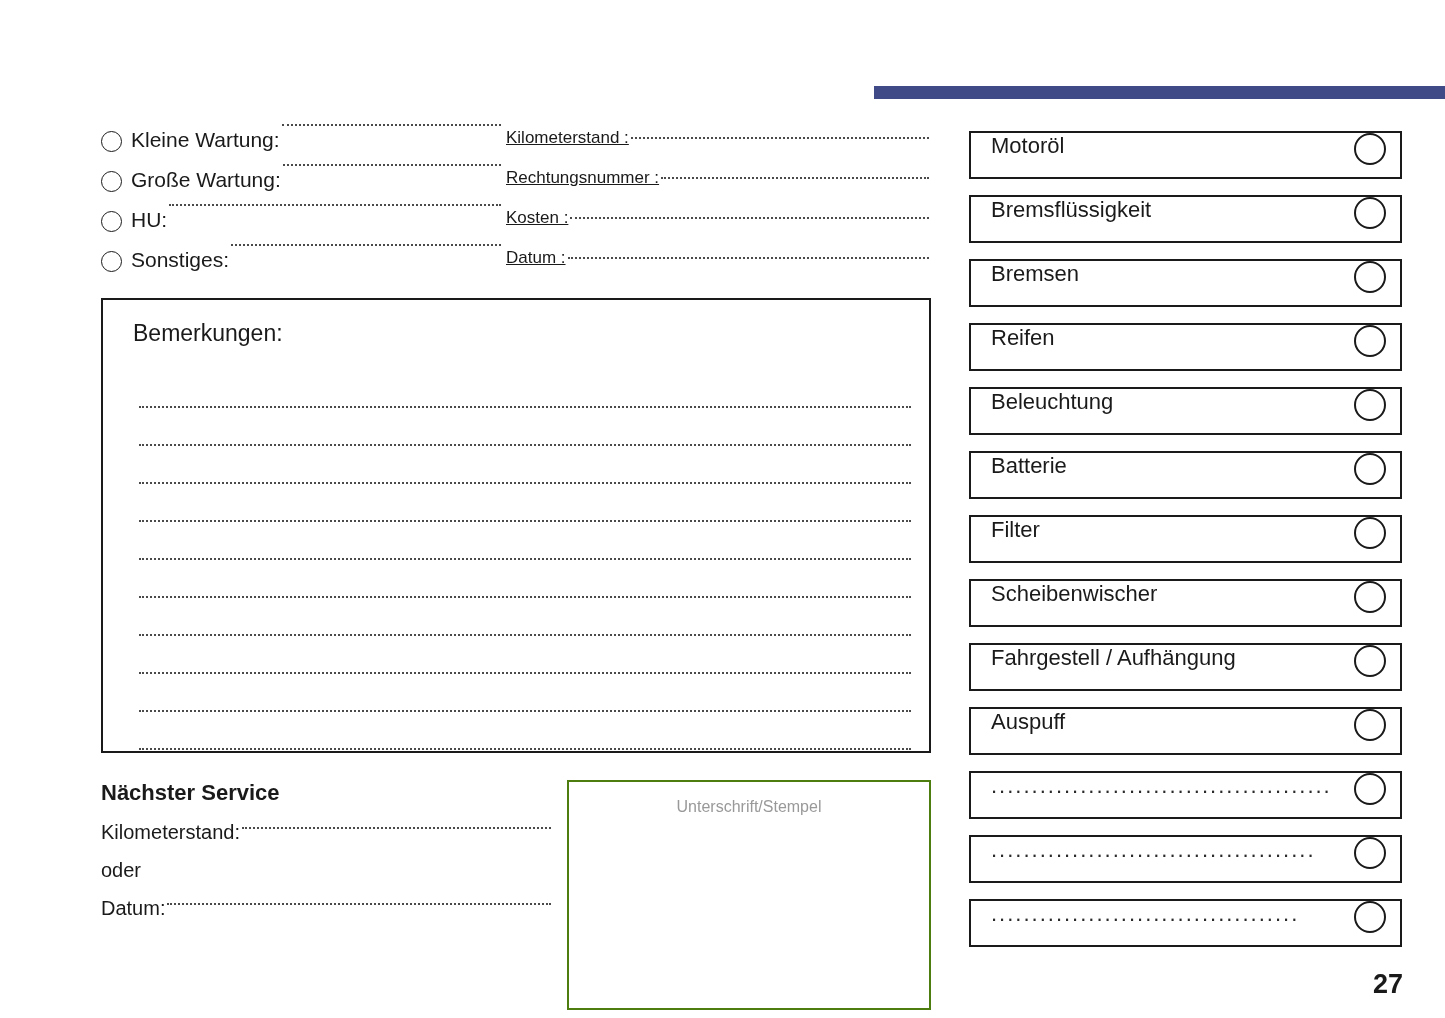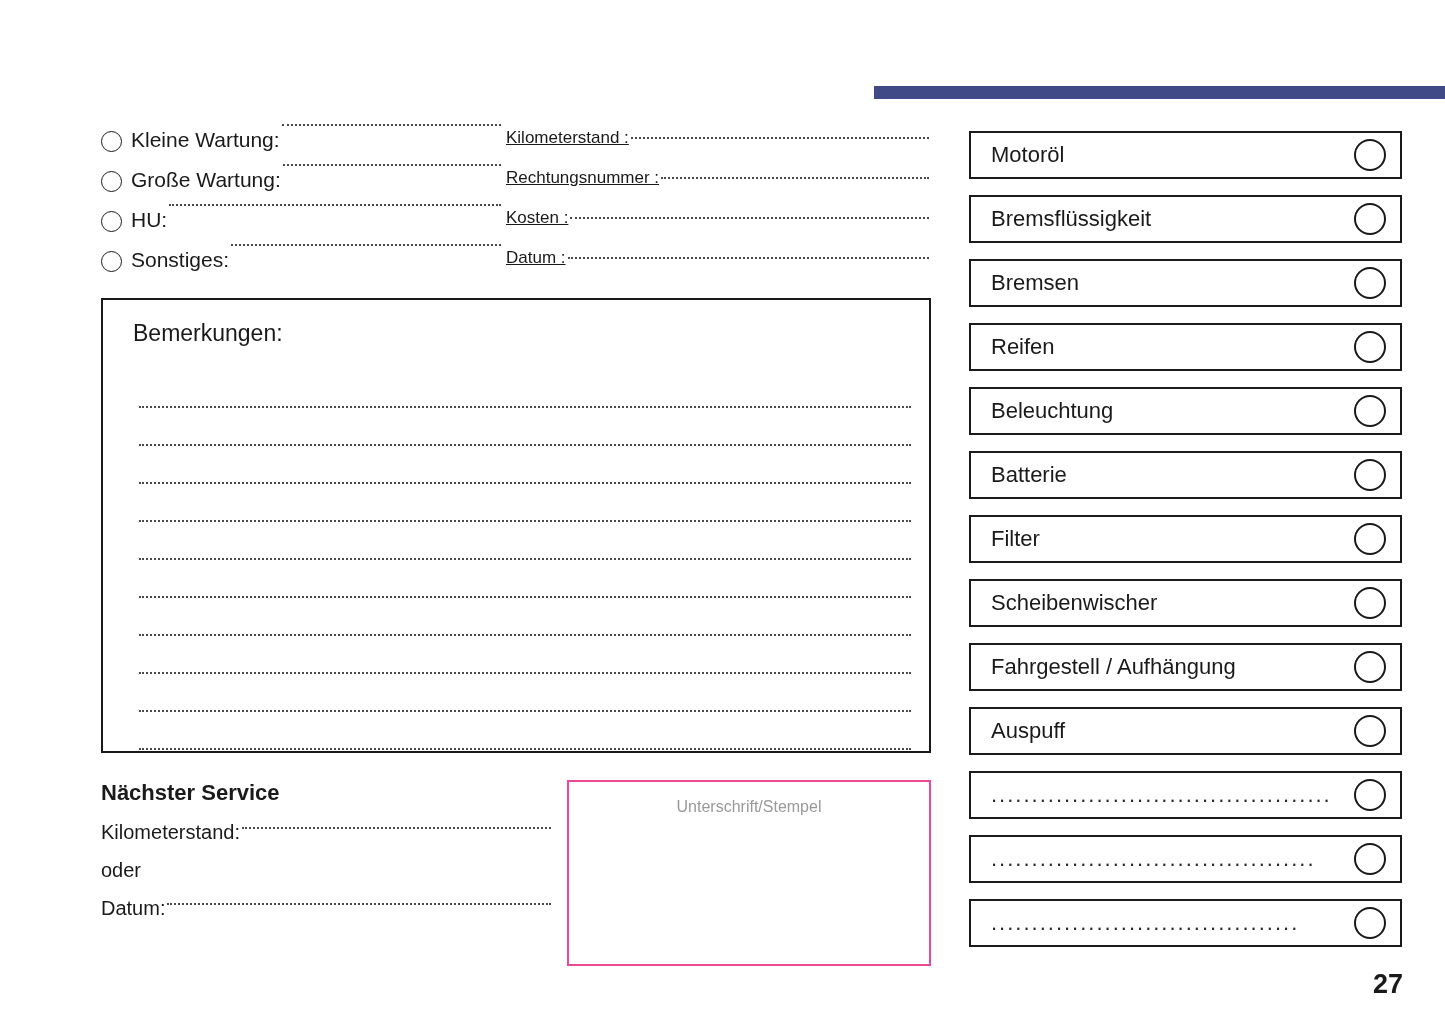--- a/index.html
+++ b/index.html
@@ -130,22 +130,22 @@
   }
   .ns-label { white-space: nowrap; }
   .ns-plain { font-size: 20px; height: 38px; line-height: 38px; }
 
   
   .stamp-box {
     position: absolute;
     left: 567px;
     top: 780px;
     width: 364px;
-    height: 186px;
-    border: 2px solid #ec4899;
+    height: 230px;
+    border: 2px solid #4d7c0f;
     box-sizing: border-box;
   }
   .stamp-caption {
     position: absolute;
     top: 16px;
     left: 0;
     width: 100%;
     text-align: center;
     font-size: 16px;
     color: #999999;
@@ -158,21 +158,21 @@
     top: 131px;
     width: 433px;
   }
   .check-item {
     position: relative;
     height: 48px;
     border: 2px solid #1a1a1a;
     box-sizing: border-box;
     margin-bottom: 16px;
     display: flex;
-    align-items: center;
+    align-items: flex-start;
     padding: 0 14px 0 20px;
   }
   .check-label {
     font-size: 22px;
     flex: 1 1 auto;
     white-space: nowrap;
   }
   .check-label.dotted {
     font-size: 22px;
     letter-spacing: 2px;

